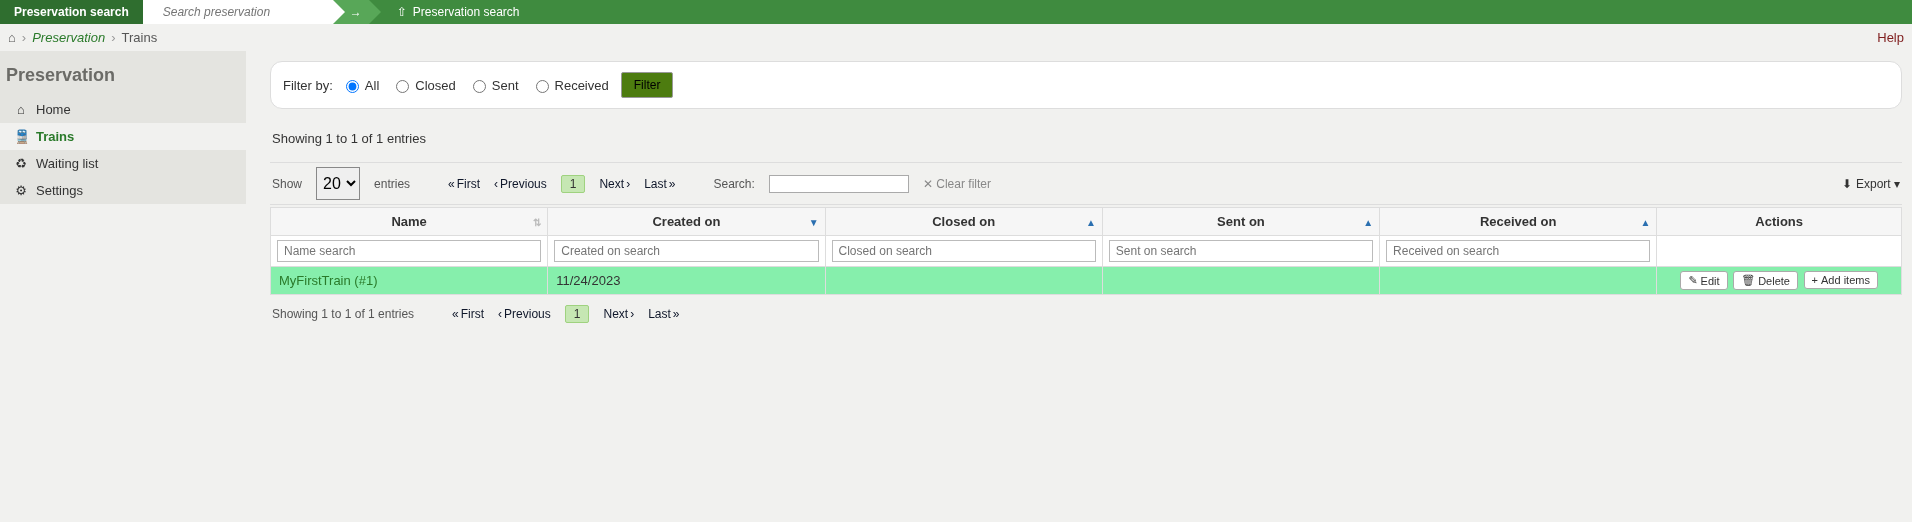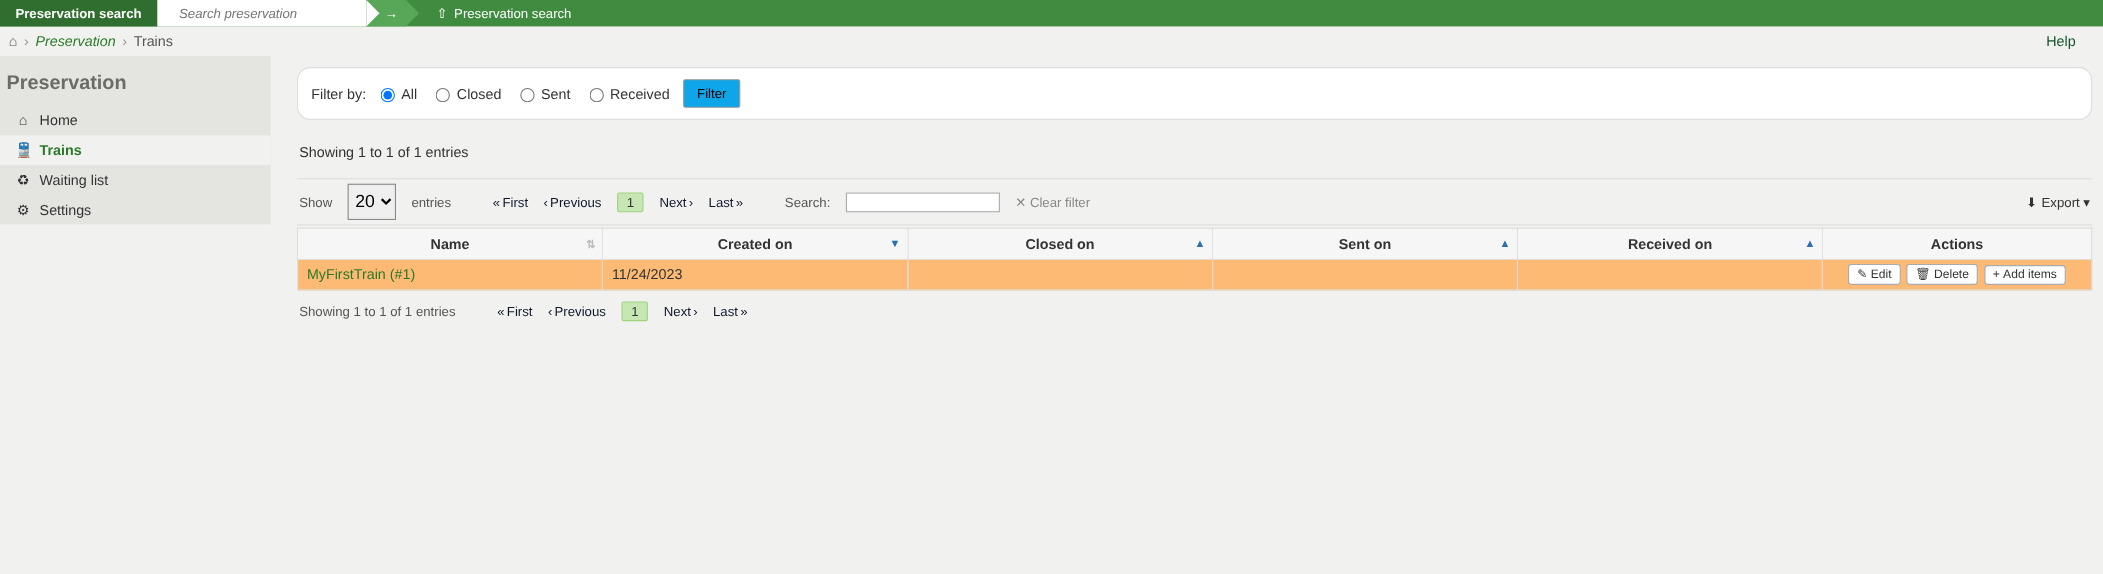--- a/index.html
+++ b/index.html
@@ -15,60 +15,60 @@
   .search-wrap:after { content:""; position:absolute; right:-12px; top:0; border-left:12px solid #fff; border-top:12px solid transparent; border-bottom:12px solid transparent; z-index:2; }
   .go-btn { background:#58a758; height:24px; width:36px; display:flex; align-items:center; justify-content:center; position:relative; margin-left:0; cursor:pointer; padding-left:10px; }
   .go-btn:after { content:""; position:absolute; right:-12px; top:0; border-left:12px solid #58a758; border-top:12px solid transparent; border-bottom:12px solid transparent; }
   .top-link { margin-left:28px; color:#fff; display:flex; align-items:center; gap:6px; cursor:pointer; }
 
   
   .crumb-row { display:flex; align-items:center; justify-content:space-between; padding:6px 8px; }
   .crumbs { display:flex; align-items:center; gap:6px; color:#555; }
   .crumbs .sep { color:#999; }
   .crumbs .cur { color:#555; }
-  .help { color:#14532d; margin-right:17px; cursor:pointer; }
+  .help { color:#7f1d1d; margin-right:0; cursor:pointer; }
 
   
   .layout { display:flex; align-items:flex-start; }
   .sidebar { width:246px; background:#e4e4e0; }
   .sidebar h3 { margin:0; padding:14px 10px 10px 6px; color:#6b6b67; font-size:18px; font-weight:bold; }
   .nav-item { display:flex; align-items:center; gap:8px; padding:6px 10px 6px 14px; cursor:pointer; font-size:13px; color:#333; }
   .nav-item.active { background:#f1f1ef; color:#2a7a2a; font-weight:bold; }
   .nav-item .ic { width:14px; text-align:center; }
 
   .main { flex:1; padding:10px 10px 30px 24px; }
 
   .newtrain { color:#6b6b67; padding:8px 6px 14px 6px; cursor:pointer; }
   .newtrain .plus { color:#6b6b67; margin-right:4px; }
 
   .panel { background:#fff; border:1px solid #ddd; border-radius:12px; }
   .filterbar { padding:10px 12px; display:flex; align-items:center; gap:8px; }
   .filterbar label { display:inline-flex; align-items:center; gap:3px; margin-right:4px; }
-  .btn { background:#0ea5e9; border:1px solid #999; padding:5px 12px; cursor:pointer; border-radius:2px; font-size:12px; }
+  .btn { background:#4d7c0f; border:1px solid #999; padding:5px 12px; cursor:pointer; border-radius:2px; font-size:12px; }
 
   .tablewrap { margin-top:16px; }
   .showing { color:#333; padding:6px 2px; }
 
   .controls { display:flex; align-items:center; gap:14px; padding:4px 2px; border-top:1px solid #ddd; border-bottom:1px solid #ddd; font-size:12px; color:#555;margin-top:10px; }
   .controls .right { margin-left:auto; }
   .pg-btn { color:#0f172a; cursor:pointer; display:inline-flex; align-items:center; gap:2px; }
   .pg-cur { background:#c6e7b3; border:1px solid #9fd27f; padding:1px 8px; border-radius:2px; color:#333; }
   select.entries { border:1px solid #888; font-size:16px; padding:6px 2px; }
   input.searchbox { border:1px solid #aaa; height:18px; width:140px; }
   .clearf { color:#888; cursor:pointer; }
   .export { color:#333; cursor:pointer; display:inline-flex; align-items:flex-end; gap:4px; }
 
   table.data { width:100%; border-collapse:collapse; margin-top:2px; }
   table.data th { background:#f6f6f6; border:1px solid #ddd; padding:6px 8px; font-weight:bold; text-align:center; position:relative; font-size:13px; }
   table.data th .sort { position:absolute; right:6px; top:50%; transform:translateY(-50%); font-size:10px; color:#2a6fb0; }
   table.data th .sort.neutral { color:#bbb; }
   table.data td { border:1px solid #ddd; padding:4px 8px; vertical-align:middle; background:#fff; }
   table.data tr.filters td { background:#fff; padding:4px 6px; }
   table.data tr.filters input { width:100%; border:1px solid #bbb; padding:3px 6px; font-size:12px; color:#777; font-style:normal; }
-  table.data tr.row td { background:#fdba74; }
+  table.data tr.row td { background:#86efac; }
   .actions-cell { text-align:center; white-space:nowrap; }
   .abtn { display:inline-flex; align-items:center; gap:3px; border:1px solid #aaa; background:#fff; padding:2px 7px; border-radius:3px; font-size:11px; color:#333; cursor:pointer; margin:0 1px; }
 
   .controls.bottom { border-top:none; border-bottom:none; margin-top:6px; }
 
   
   .i-home:before{content:"\2302";}
   .i-train:before{content:"\1F686";}
   .i-recycle:before{content:"\267B";}
   .i-cog:before{content:"\2699";}
@@ -204,20 +204,28 @@
       <table class="data">
         <thead>
           <tr>
             <th style="width:17%"><span>Name</span><span class="sort neutral">⇅</span></th>
             <th style="width:17%"><span>Created on</span><span class="sort">▼</span></th>
             <th style="width:17%"><span>Closed on</span><span class="sort">▲</span></th>
             <th style="width:17%"><span>Sent on</span><span class="sort">▲</span></th>
             <th style="width:17%"><span>Received on</span><span class="sort">▲</span></th>
             <th style="width:15%"><span>Actions</span></th>
           </tr>
+          <tr class="filters">
+            <td><input type="text" placeholder="Name search" style=""></td>
+            <td><input type="text" placeholder="Created on search" style=""></td>
+            <td><input type="text" placeholder="Closed on search" style=""></td>
+            <td><input type="text" placeholder="Sent on search" style=""></td>
+            <td><input type="text" placeholder="Received on search" style=""></td>
+            <td></td>
+          </tr>
         </thead>
         <tbody>
           <tr class="row">
             <td><a href="#">MyFirstTrain (#1)</a></td>
             <td>11/24/2023</td>
             <td></td>
             <td></td>
             <td></td>
             <td class="actions-cell">
               <span class="abtn">

